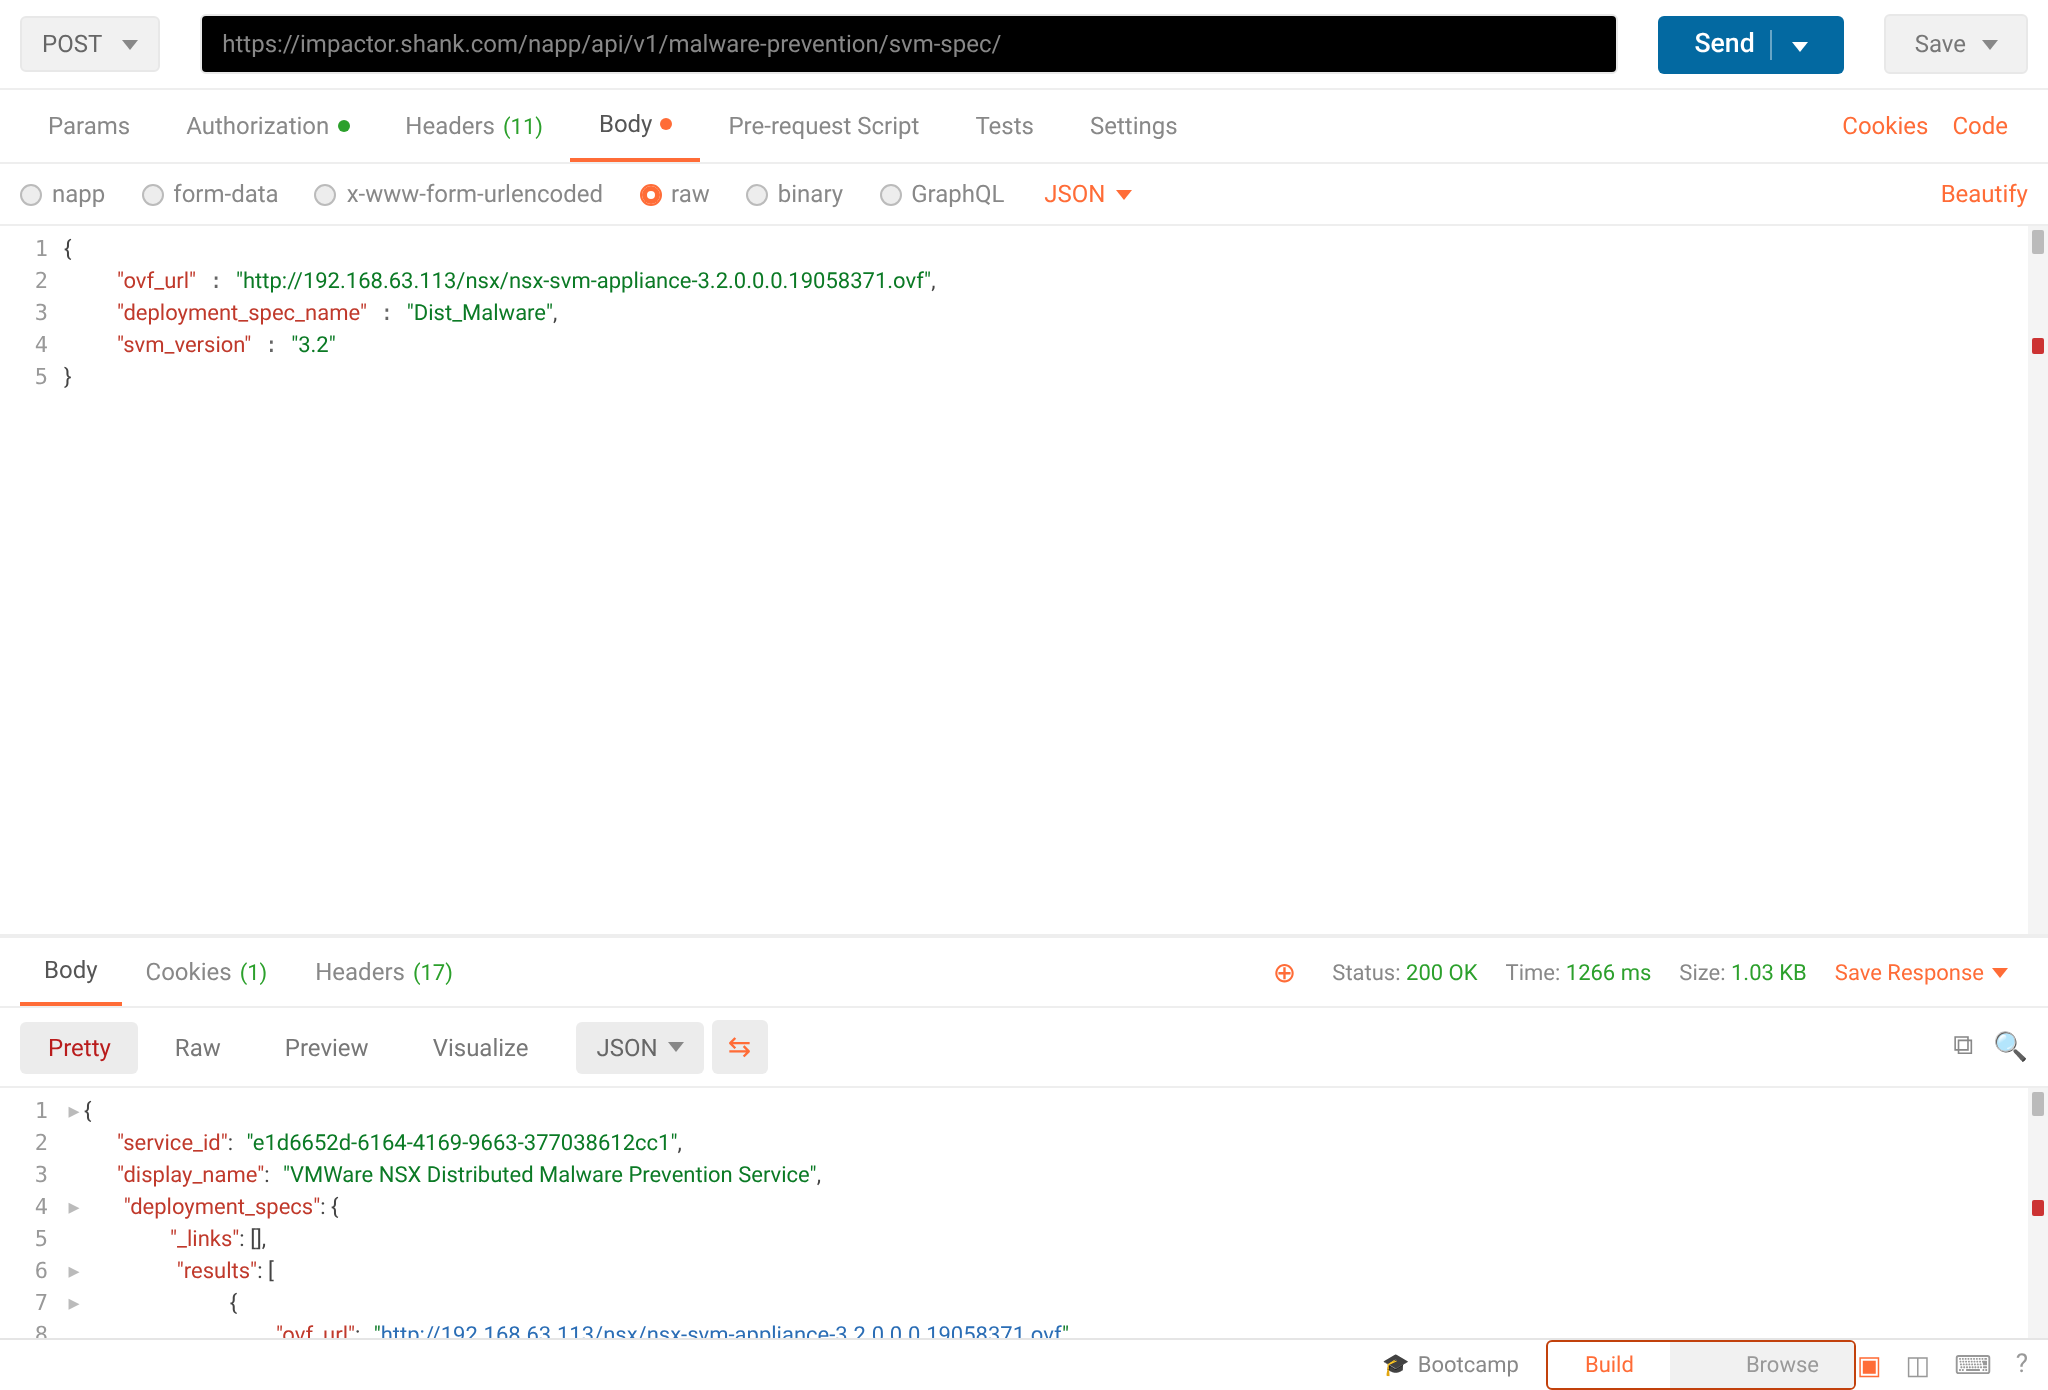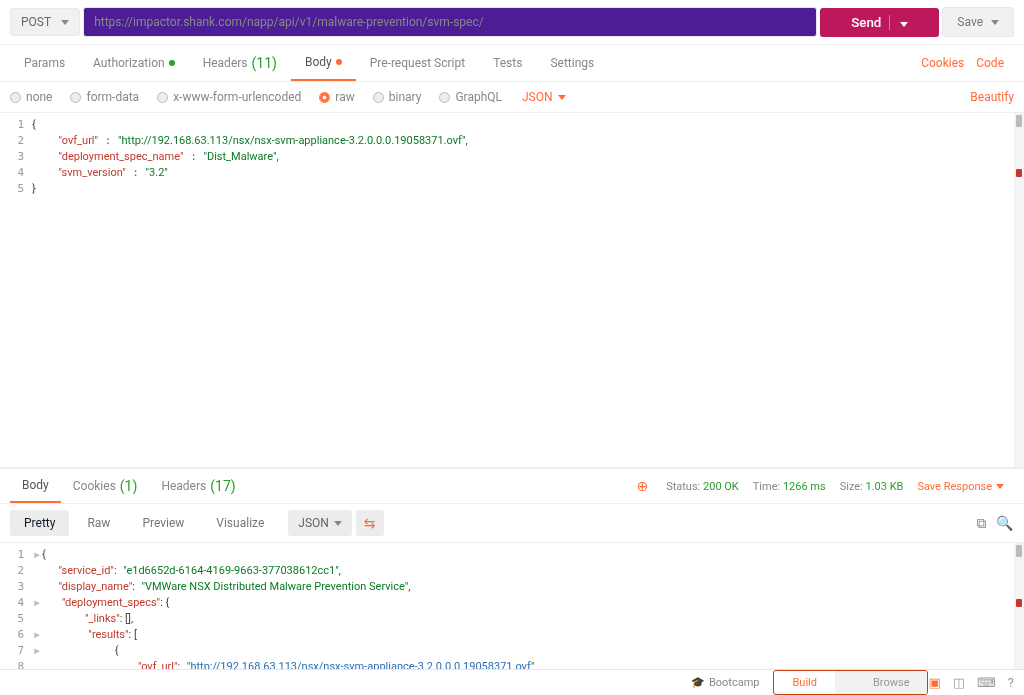--- a/index.html
+++ b/index.html
@@ -1,28 +1,28 @@
 <!DOCTYPE html>
 <html><head>
 <meta charset="utf-8">
 <style>
 * { margin:0; padding:0; box-sizing:border-box; font-family:-apple-system,BlinkMacSystemFont,"Segoe UI",Roboto,sans-serif; }
 body { background:#fff; font-size:12px; color:#666; }
-.topbar { display:flex; align-items:center; padding:7px 10px; gap:3px; border-bottom:1px solid #eee; }
+.topbar { display:flex; align-items:center; padding:7px 10px; gap:20px; border-bottom:1px solid #eee; }
 .method { background:#f1f1f1; border:1px solid #e8e8e8; padding:6px 10px; display:flex; align-items:center; gap:10px; min-width:70px; border-radius:3px; }
-.url-input { flex:1; background:#4c1d95; border:1px solid #e8e8e8; padding:7px 10px; color:#888; border-radius:3px;}
-.btn-send { background:#be185d; color:#fff; padding:7px 31px; border:none; display:flex; align-items:center; gap:8px; border-radius:3px; font-weight:500; }
+.url-input { flex:1; background:#000000; border:1px solid #e8e8e8; padding:7px 10px; color:#888; border-radius:3px;}
+.btn-send { background:#0369a1; color:#fff; padding:7px 18px; border:none; display:flex; align-items:center; gap:8px; border-radius:3px; font-weight:500; }
 .btn-send .caret { border-left:1px solid rgba(255,255,255,0.4); padding-left:10px; }
 .btn-save { background:#f1f1f1; padding:7px 14px; border:1px solid #e8e8e8; display:flex; align-items:center; gap:8px; border-radius:3px; color:#777;}
 .tabs { display:flex; align-items:center; padding:0 10px; border-bottom:1px solid #eee; position:relative; }
 .tab { padding:10px 14px; color:#888; display:flex; align-items:center; gap:4px; cursor:pointer;text-align:center; }
 .tab.active { color:#555; border-bottom:2px solid #ff6c37; }
 .dot-green { width:6px; height:6px; background:#2ca02c; border-radius:50%; display:inline-block;}
 .dot-orange { width:6px; height:6px; background:#ff6c37; border-radius:50%; display:inline-block;}
-.count { color:#2ca02c; font-size:14px; }
+.count { color:#2ca02c; font-size:11px; }
 .rightlinks { margin-left:auto; display:flex; gap:12px; color:#ff6c37; padding-right:10px;}
 .bodybar { display:flex; align-items:center; padding:8px 10px; gap:18px; border-bottom:1px solid #eee; color:#888;}
 .radio { display:flex; align-items:center; gap:5px; }
 .radio .r { width:11px; height:11px; border:1px solid #bbb; border-radius:50%; display:inline-block; background:#ededed;}
 .radio.sel .r { border-color:#ff6c37; box-shadow:inset 0 0 0 2.5px #ff6c37; background:#fff;}
 .ctype { color:#ff6c37; display:flex; align-items:center; gap:5px; margin-left:2px;}
 .editor { display:flex; border-bottom:1px solid #eee; position:relative;}
 .gutter { width:32px; text-align:right; padding:4px 8px 4px 0; color:#999; background:#fff; font-family:Menlo,Consolas,monospace; font-size:11px; line-height:16px;}
 .code { flex:1; padding:4px 0; font-family:Menlo,Consolas,monospace; font-size:11px; line-height:16px; white-space:pre; position:relative;}
 .code .b { color:#444; }
@@ -35,21 +35,21 @@
 .ed-scroll::after { content:''; position:absolute; top:56px; right:2px; width:6px; height:8px; background:#c33; border-radius:1px;}
 .resp-header { display:flex; align-items:center; padding:0 10px; border-top:1px solid #eee; border-bottom:1px solid #eee;}
 .resp-header .tab { padding:9px 12px; }
 .resp-header .tab.active { color:#555; border-bottom:2px solid #ff6c37;}
 .status-area { margin-left:auto; display:flex; align-items:center; gap:14px; font-size:11px; color:#888; padding-right:10px;}
 .globe::before { content:"⊕"; color:#ff6c37; font-size:14px; margin-right:4px;}
 .green { color:#2ca02c; }
 .save-resp { color:#ff6c37; display:flex; align-items:center; gap:4px;}
 .resp-toolbar { display:flex; align-items:center; padding:6px 10px; gap:4px; background:#fff; border-bottom:1px solid #eee;}
 .pill { padding:6px 14px; border-radius:3px; color:#777; }
-.pill.active { background:#ececec; color:#0f172a;}
+.pill.active { background:#ececec; color:#b91c1c;}
 .fmt { background:#ececec; padding:6px 10px; display:flex; align-items:center; gap:5px; border-radius:3px; color:#666;}
 .wrap-icon { background:#ececec; padding:5px 8px; border-radius:3px; color:#ff6c37; font-size:14px;}
 .resp-tools-right { margin-left:auto; display:flex; gap:10px; color:#888; font-size:14px;}
 .resp-editor { height:155px; overflow:hidden; display:flex;}
 .footer { position:fixed; bottom:0; left:0; right:0; display:flex; align-items:center; border-top:1px solid #e5e5e5; background:#fff; height:26px; padding:0 10px; font-size:11px; color:#888;}
 .boot { display:flex; align-items:center; gap:4px;}
 .segbox { display:flex; border:1px solid #c2410c; border-radius:3px; overflow:hidden; margin-left:14px;}
 .seg { padding:5px 18px; }
 .seg.build { color:#ff6c37; }
 .seg.browse { background:#f1f1f1; color:#999;padding-left:38px;}
@@ -97,21 +97,21 @@
   <div class="tab">Settings</div>
   <div class="rightlinks">
     <span>Cookies</span>
     <span>Code</span>
   </div>
 </div>
 
 <div class="bodybar">
   <div class="radio">
       <span class="r"></span>
-      <span>none</span>
+      <span>napp</span>
     </div>
   <div class="radio">
       <span class="r"></span>
       <span>form-data</span>
     </div>
   <div class="radio">
       <span class="r"></span>
       <span>x-www-form-urlencoded</span>
     </div>
   <div class="radio sel">

